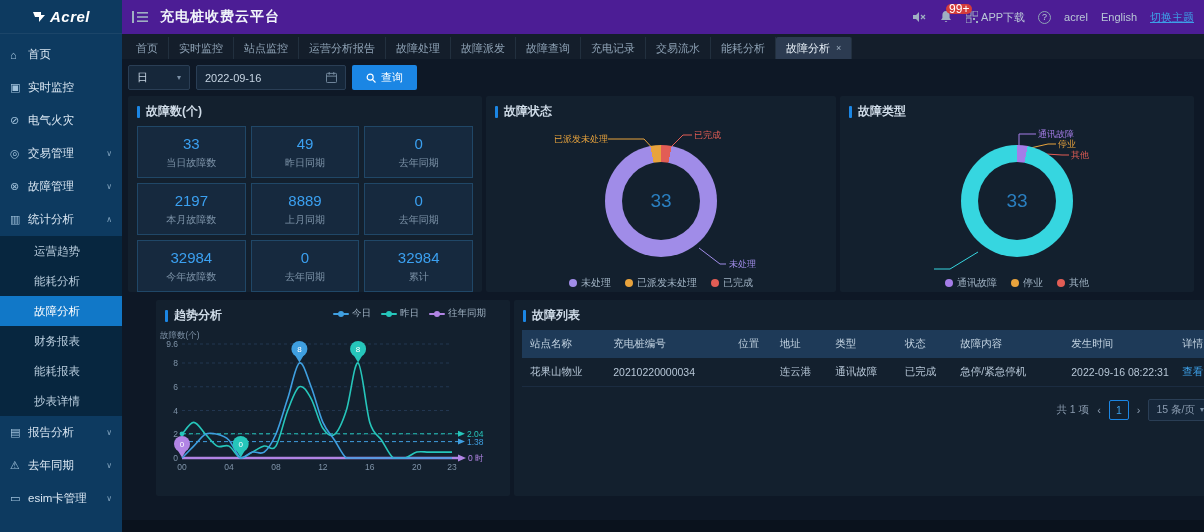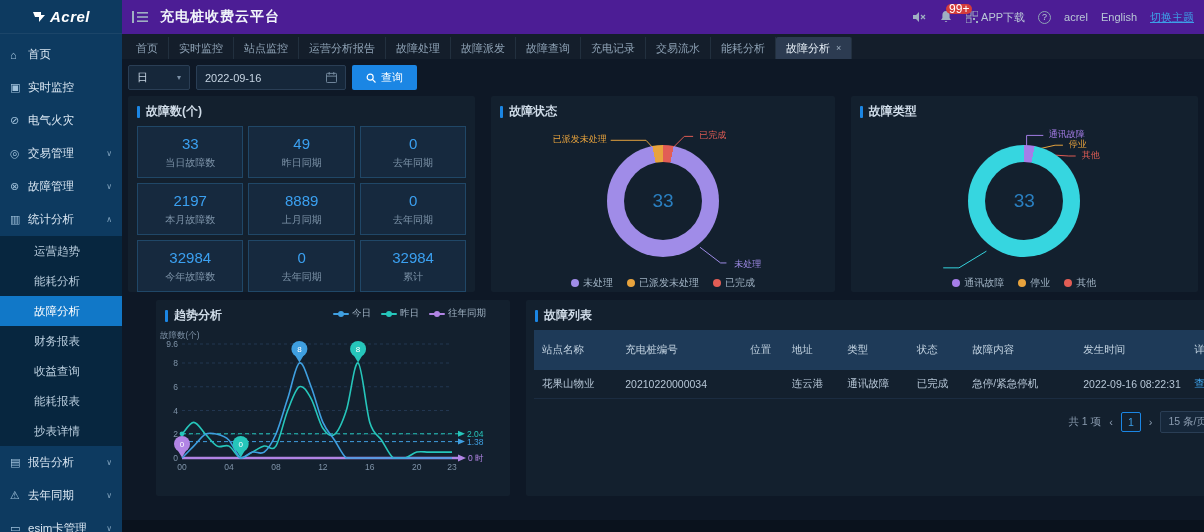--- a/index.html
+++ b/index.html
@@ -41,21 +41,21 @@
 
   
   .content { position:absolute; left:122px; right:0; top:59px; bottom:12px; background:#0e1826; overflow:hidden; }
   .filters { display:flex; align-items:center; gap:6px; padding:6px 6px 4px 6px; }
   .sel, .datebox { height:25px; background:#16273a; border:1px solid #2a3e55; border-radius:2px; color:#c6d4e2; font-size:11px; display:flex; align-items:center; padding:0 8px; cursor:pointer; }
   .sel { width:62px; justify-content:space-between; }
   .sel .chev { font-size:8px; color:#7b90a5; }
   .datebox { width:150px; justify-content:space-between; }
   .btn-query { height:25px; background:#1b86e4; border:none; border-radius:2px; color:#fff; font-size:11px; padding:0 14px; display:flex; align-items:center; gap:5px; cursor:pointer; }
 
-  .grid { display:flex; gap:16px; padding:2px 6px 0 6px; }
+  .grid { display:flex; gap:4px; padding:2px 6px 0 6px; }
   .panel { background:#13202e; border-radius:2px; position:relative; }
   .p-title { display:flex; align-items:center; gap:6px; padding:7px 9px 4px 9px; color:#cfdbe7; font-size:12px; font-weight:bold; }
   .p-title::before { content:""; width:3px; height:12px; background:#1b86e4; border-radius:1px; }
 
   
   .panel.stats { width:354px; height:196px; }
   .stat-grid { display:grid; grid-template-columns:repeat(3,1fr); gap:5px; padding:2px 9px 9px 9px; }
   .stat-card { height:52px; background:#16293e; border:1px solid #204767; display:flex; flex-direction:column; align-items:center; justify-content:center; gap:4px; }
   .stat-val { color:#3ba0f0; font-size:15px; }
   .stat-lab { color:#7d93a8; font-size:10px; }
@@ -76,21 +76,21 @@
   
   .panel.trend { width:354px; height:196px;margin-left:28px; }
   .trend-legend { position:absolute; right:24px; top:7px; display:flex; gap:10px; }
   .tl-item { display:flex; align-items:center; gap:3px; font-size:9.5px; color:#9fb1c2; cursor:pointer; }
   .tl-line { position:relative; width:16px; height:2px; border-radius:1px; }
   .tl-line::after { content:""; position:absolute; left:5px; top:-2px; width:6px; height:6px; border-radius:50%; background:inherit; }
 
   
   .panel.faults { width:710px; height:196px; }
   table.f-table { width:694px; margin:2px 8px 0 8px; border-collapse:collapse; table-layout:fixed; }
-  .f-table th { background:#1e3a58; color:#c2d2e0; font-size:10.5px; font-weight:normal; text-align:left; height:40px; padding:0 8px; white-space:nowrap; overflow:hidden; }
+  .f-table th { background:#1e3a58; color:#c2d2e0; font-size:10.5px; font-weight:normal; text-align:left; height:28px; padding:0 8px; white-space:nowrap; overflow:hidden; }
   .f-table td { color:#b6c6d6; font-size:10.5px; height:28px; padding:0 8px; border-bottom:1px solid #1b2c41; white-space:nowrap; overflow:hidden; }
   .f-table td.link { color:#3da0e8; cursor:pointer; }
   .pager { display:flex; align-items:center; justify-content:flex-end; gap:8px; padding:12px 12px 0 0; color:#8b9cb0; font-size:10.5px; }
   .pg-arrow { cursor:pointer; color:#8b9cb0; font-size:11px; }
   .pg-num { min-width:20px; height:20px; border:1px solid #1b86e4; color:#3da0e8; display:flex; align-items:center; justify-content:center; border-radius:2px; cursor:pointer; }
   .pg-size { height:22px; border:1px solid #2a3e55; background:#16273a; display:flex; align-items:center; gap:5px; padding:0 7px; border-radius:2px; cursor:pointer; }
   .pg-size .chev { font-size:8px; color:#7b90a5; }
 
   .footer-strip { position:absolute; left:122px; right:0; bottom:0; height:12px; background:#0a121d; }
 
@@ -134,21 +134,20 @@
         <div class="side-item">
           <span class="s-icon">▥</span>
           <span class="s-label">统计分析</span>
           <span class="s-chev">∧</span>
         </div>
         <div class="side-sub">
           <div class="sub-item">运营趋势</div>
           <div class="sub-item">能耗分析</div>
           <div class="sub-item active">故障分析</div>
           <div class="sub-item">财务报表</div>
-          <div class="sub-item">收益查询</div>
           <div class="sub-item">能耗报表</div>
           <div class="sub-item">抄表详情</div>
         </div>
         <div class="side-item">
           <span class="s-icon">▤</span>
           <span class="s-label">报告分析</span>
           <span class="s-chev">∨</span>
         </div>
         <div class="side-item">
           <span class="s-icon">⚠</span>

